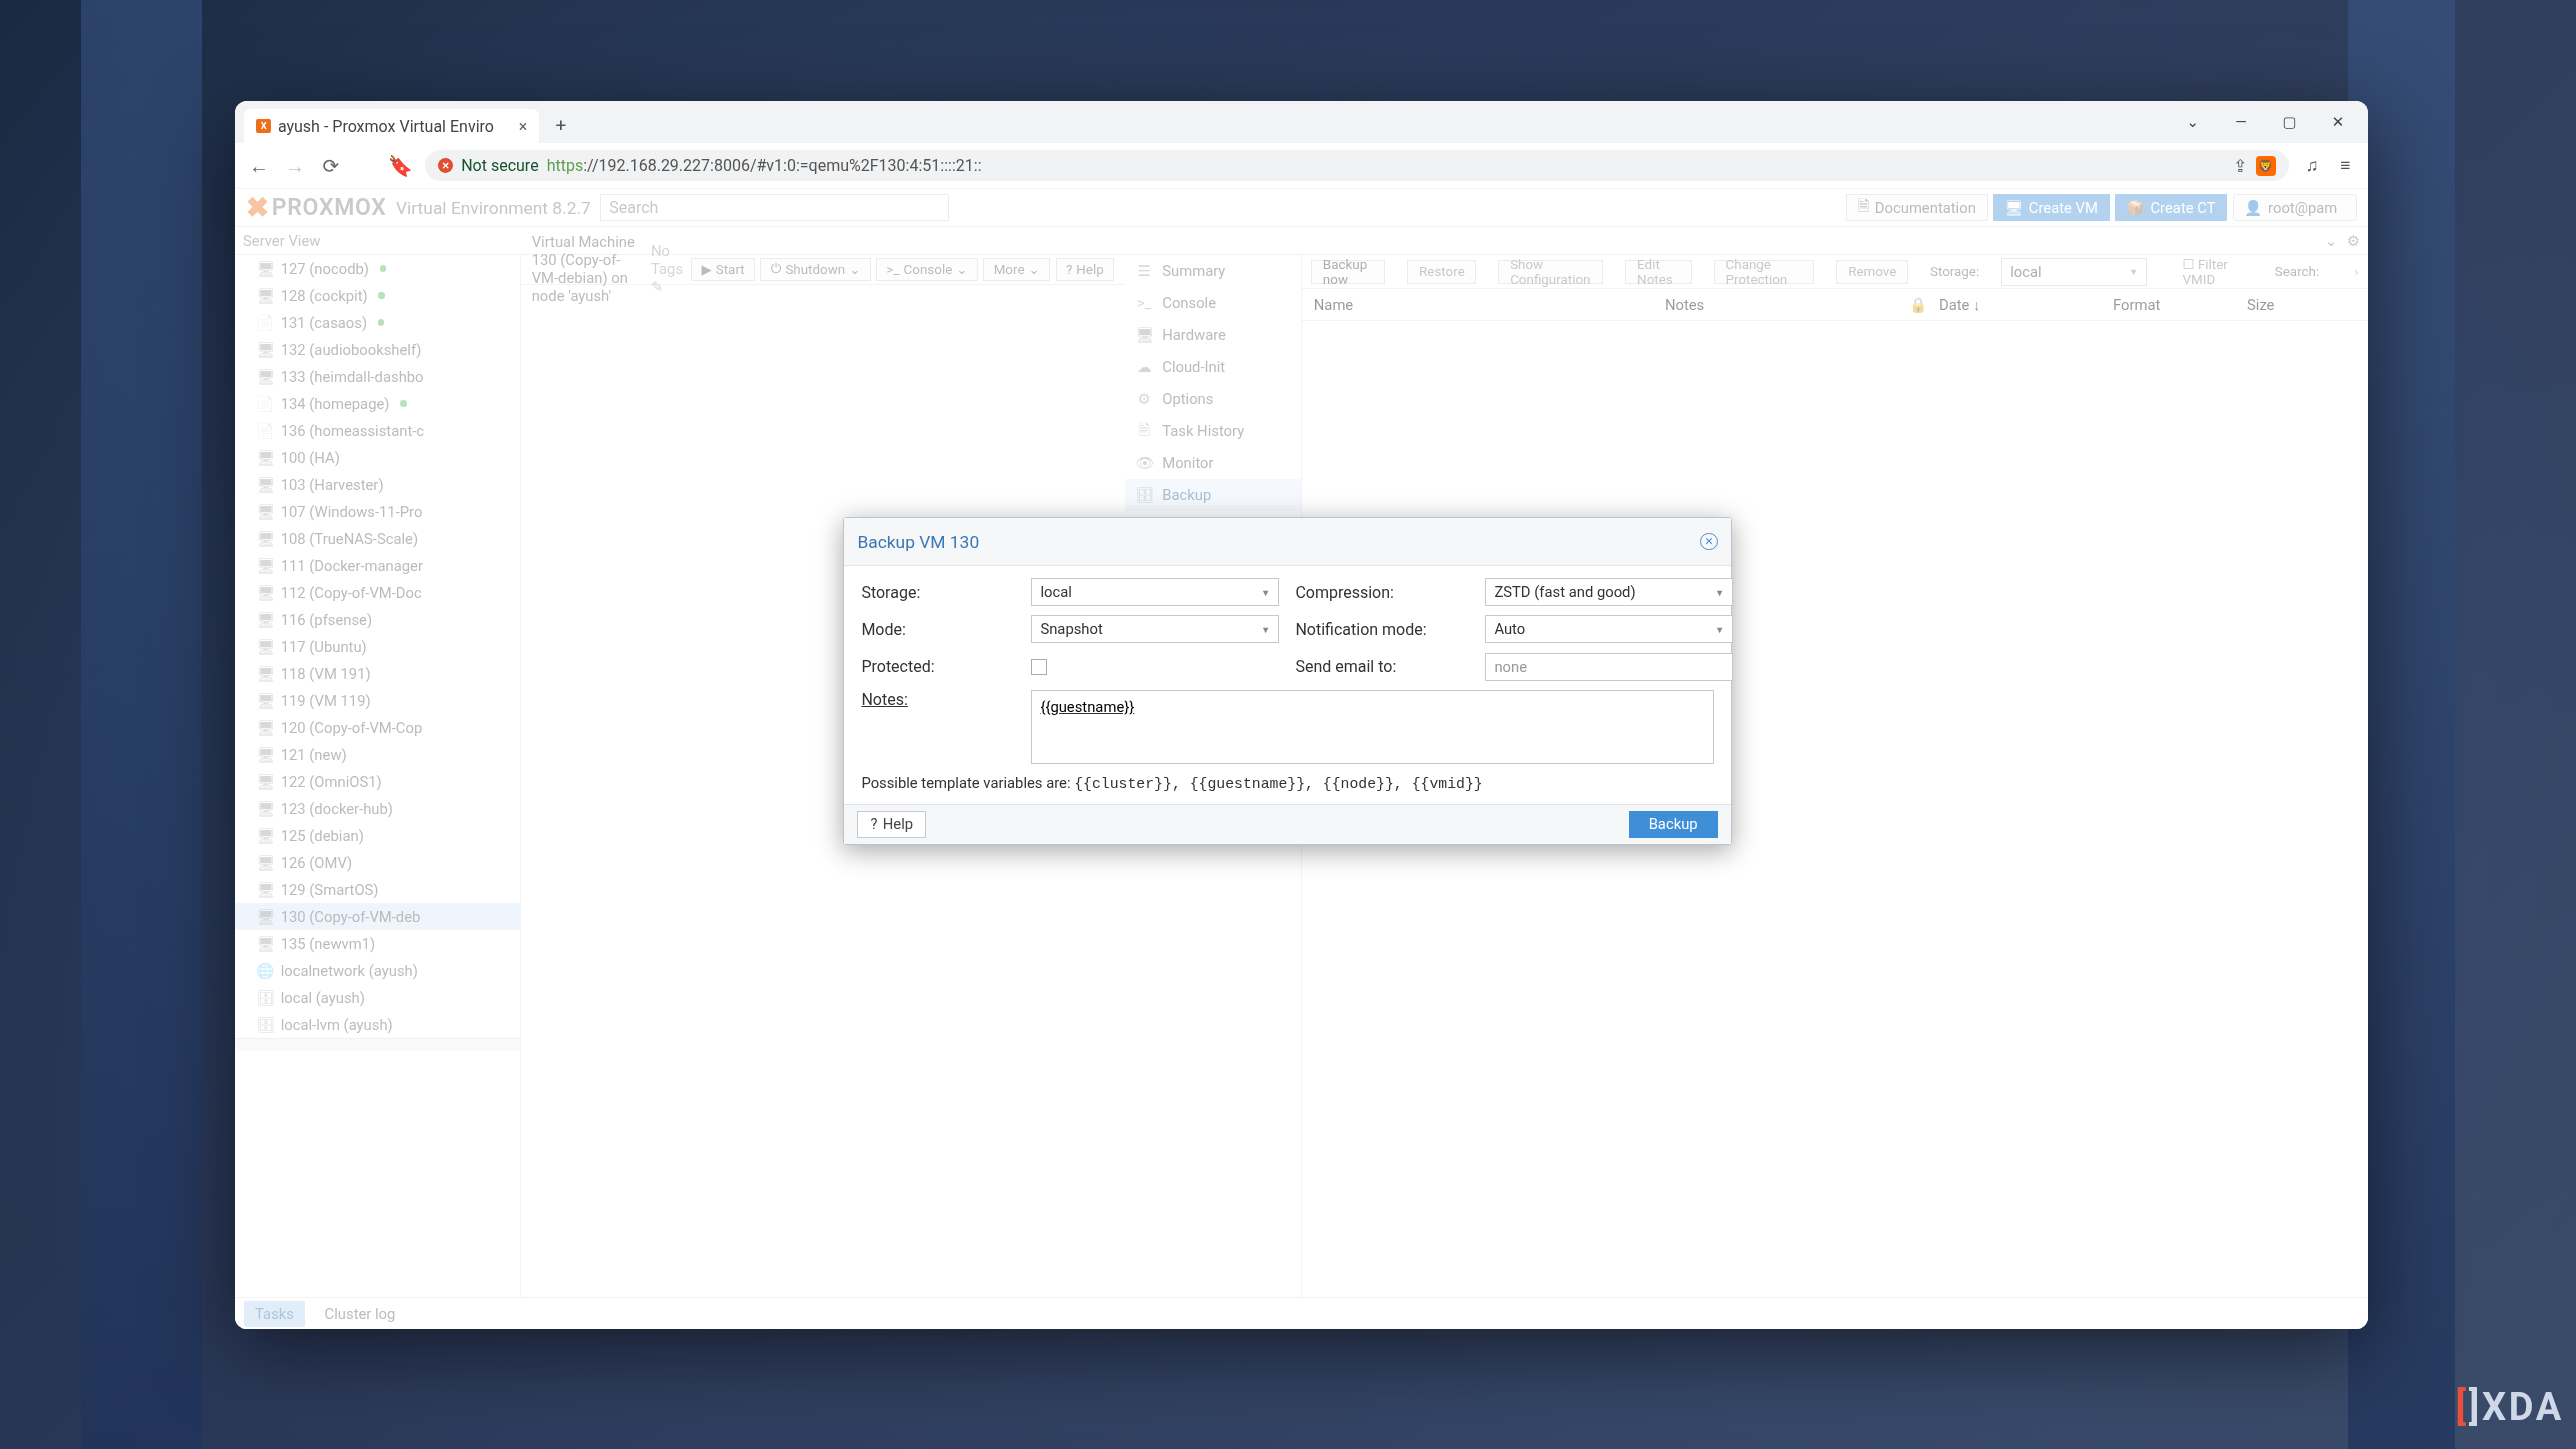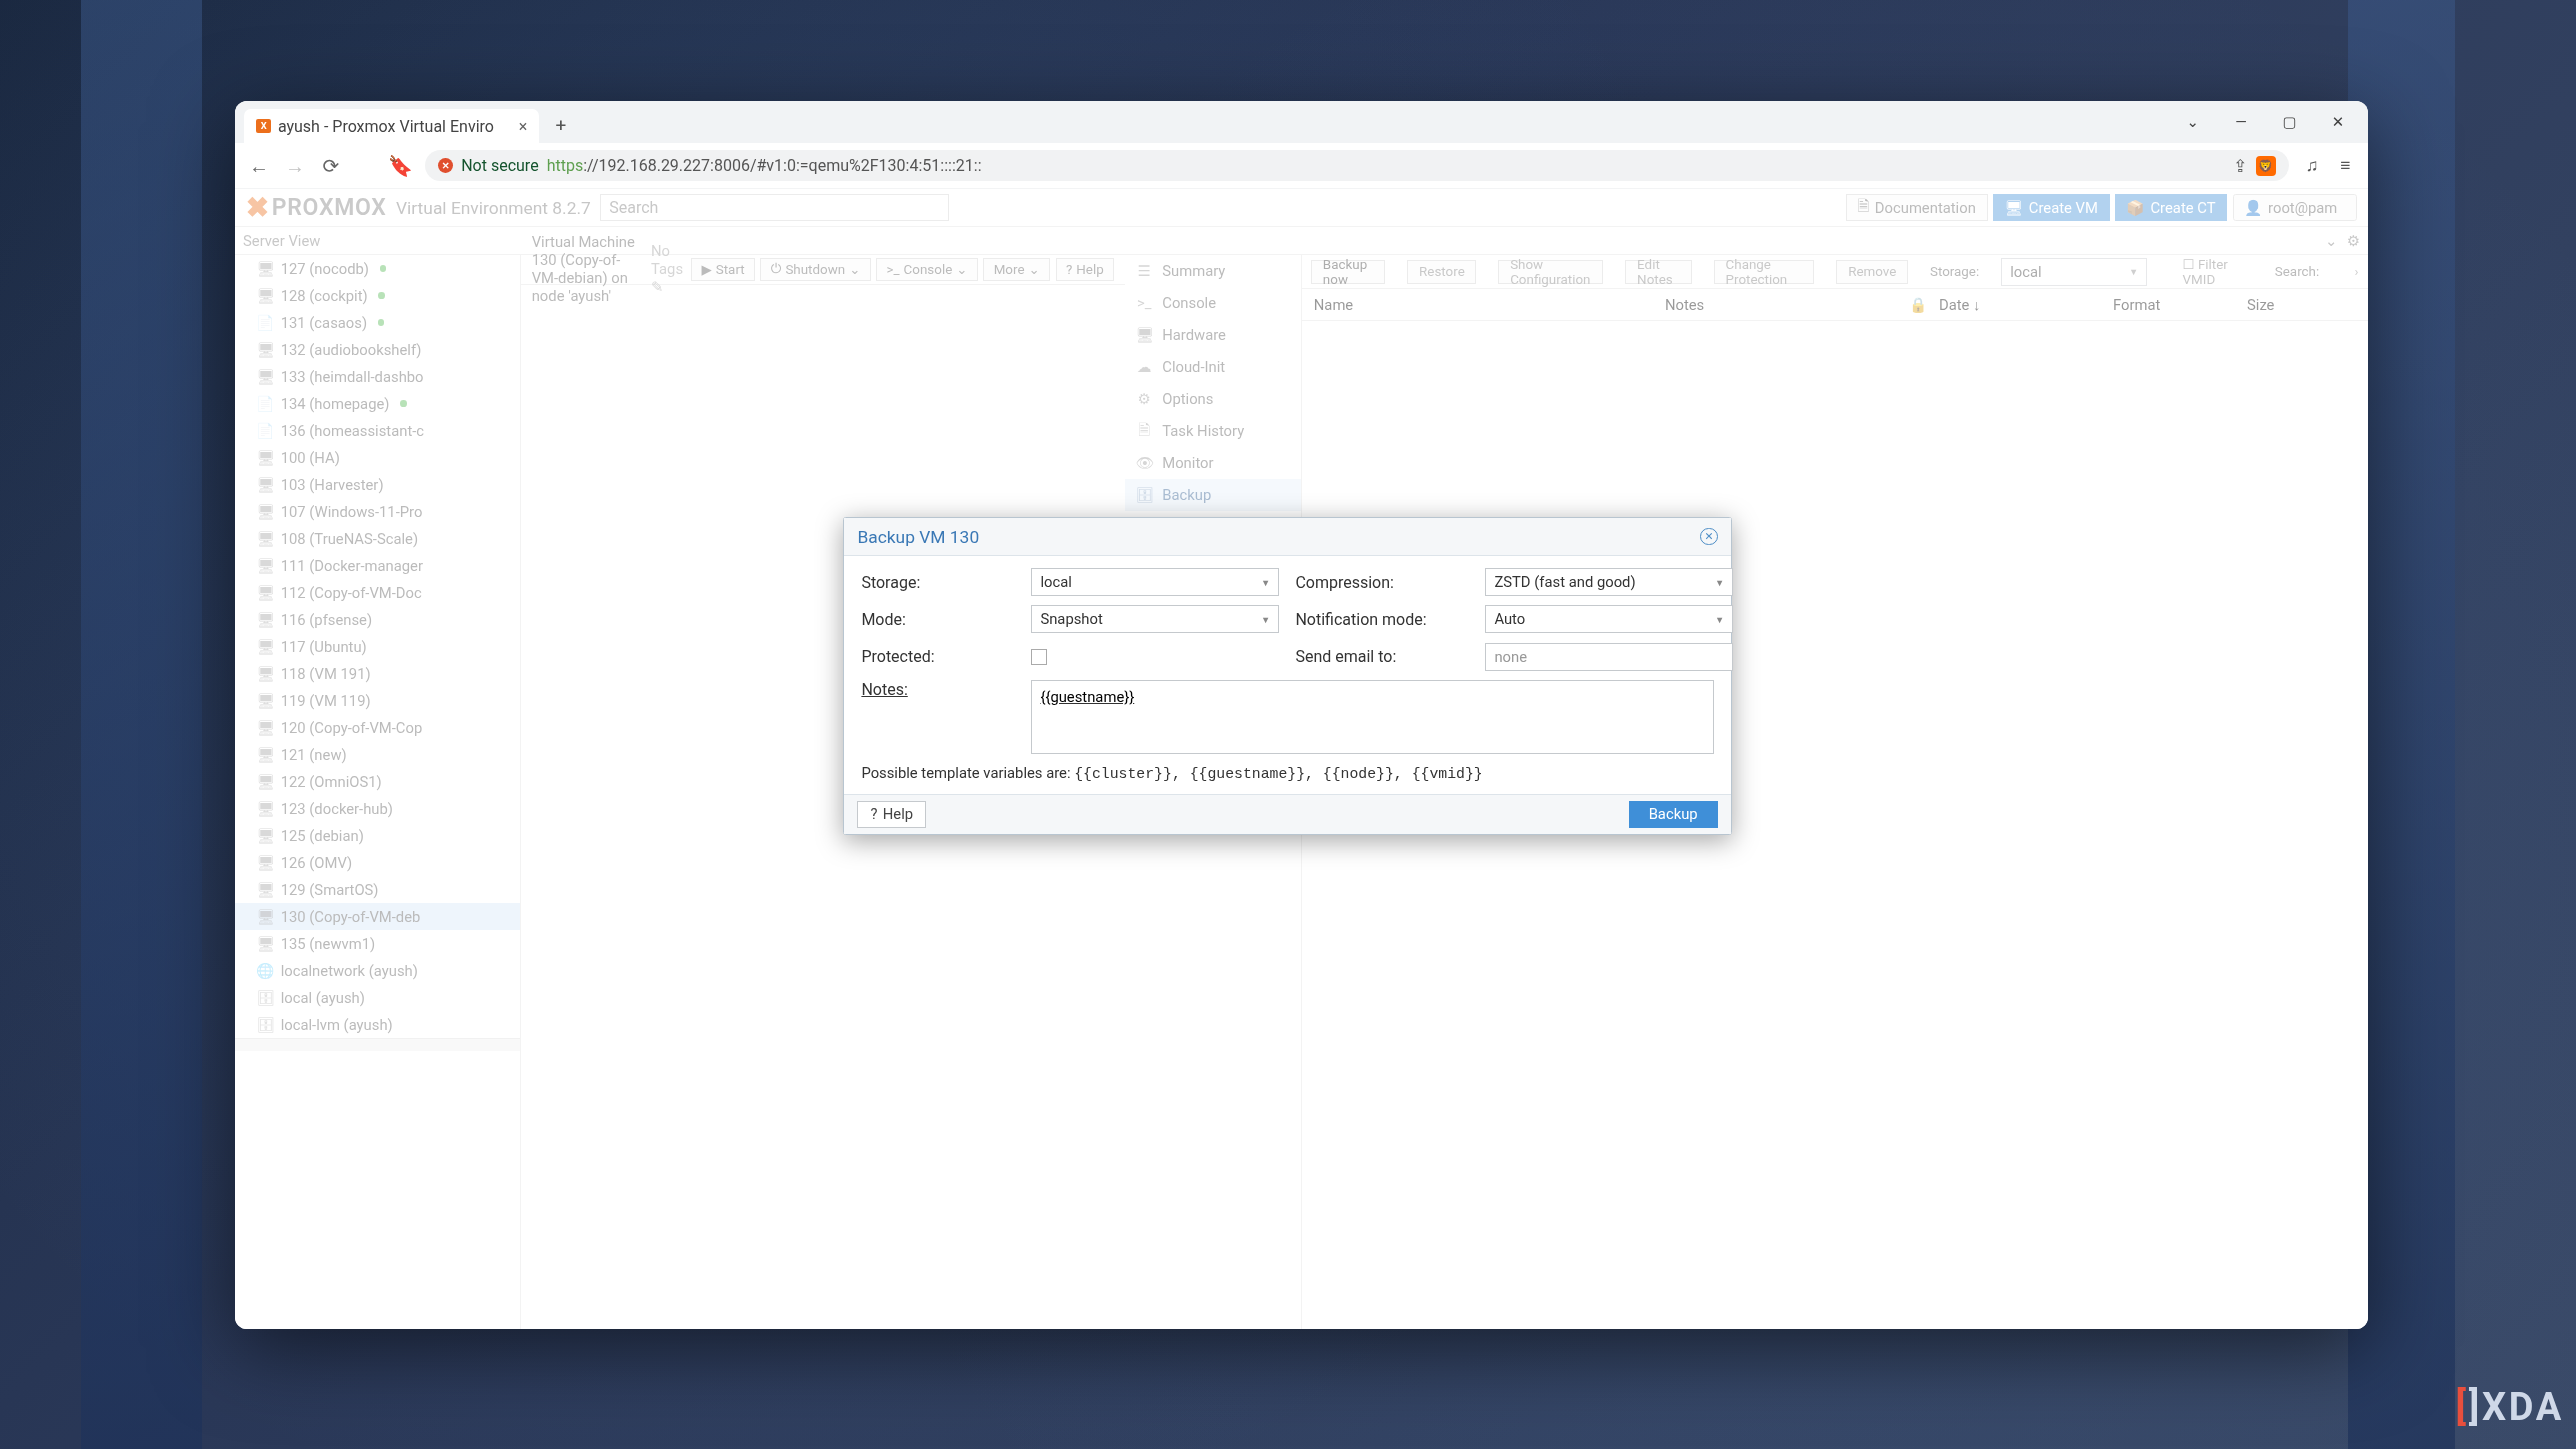--- a/index.html
+++ b/index.html
@@ -79,21 +79,21 @@
 .colhdr .c2 { flex: 2; }
 .colhdr .c3 { width: 40px; text-align: center; }
 .colhdr .c4 { width: 174px; }
 .colhdr .c5 { width: 134px; }
 .colhdr .c6 { width: 121px; }
 
 .footer { height: 32px; border-top: 0.7px solid #e0e0e0; display: flex; align-items: center; padding: 0 9.4px; gap: 20px; font-size: 14.8px; color: #555; }
 .footer .tasks { background: #b5d5ef; color: #3a6a9a; padding: 4px 10.7px; border-radius: 2px; }
 
 .dialog { position: absolute; left: 608px; top: 416px; width: 889px; background: #fff; border: 0.7px solid #b8c5d0; box-shadow: 0 5.4px 27px rgba(0,0,0,0.35); z-index: 100; border-radius: 2.7px; }
-.dlg-title { height: 38px; background: #f5f7f9; border-bottom: 0.7px solid #dde4ea; display: flex; align-items: center; padding: 0 13.4px; color: #3a78b5; font-size: 17.4px; }
+.dlg-title { height: 48px; background: #f5f7f9; border-bottom: 0.7px solid #dde4ea; display: flex; align-items: center; padding: 0 13.4px; color: #3a78b5; font-size: 17.4px; }
 .dlg-close { margin-left: auto; width: 17.4px; height: 17.4px; border: 1.3px solid #4c8dc6; border-radius: 50%; display: flex; align-items: center; justify-content: center; color: #4c8dc6; font-size: 10.7px; cursor: pointer; }
 .dlg-body { padding: 12px 17.4px; font-size: 16px; color: #333; }
 .dlg-grid { display: grid; grid-template-columns: 154px 248px 174px 248px; gap: 9.4px 16px; align-items: center; }
 .dlg-grid label { color: #333; }
 .fld { height: 28px; border: 0.7px solid #c5c9cd; background: #fff; padding: 0 8px; font-size: 14.8px; width: 100%; display: flex; align-items: center; color: #333; position: relative; }
 .fld .caret { margin-left: auto; color: #888; font-size: 9.4px; }
 .chk { width: 16px; height: 16px; border: 0.7px solid #aaa; background: #fff; }
 .dlg-notes { margin-top: 9.4px; display: grid; grid-template-columns: 154px 1fr; gap: 9.4px 16px; text-decoration: underline; }
 .notearea { height: 74px; border: 0.7px solid #c5c9cd; padding: 6.7px 8px; font-size: 14.8px; font-family: inherit; resize: none; width: 100%; }
 .dlg-hint { margin-top: 9.4px; font-size: 14.8px; color: #333; }
@@ -394,20 +394,24 @@
               <div class="c4"><span>Date</span> ↓</div>
               <div class="c5">Format</div>
               <div class="c6">Size</div>
             </div>
             <div style="flex:1"></div>
           </div>
         </div>
       </div>
     </div>
 
+    <div class="footer">
+      <span class="tasks">Tasks</span>
+      <span>Cluster log</span>
+    </div>
   </div>
 
   <div class="overlay"></div>
 
   <div class="dialog">
     <div class="dlg-title">
       <span>Backup VM 130</span>
       <span class="dlg-close">✕</span>
     </div>
     <div class="dlg-body">

